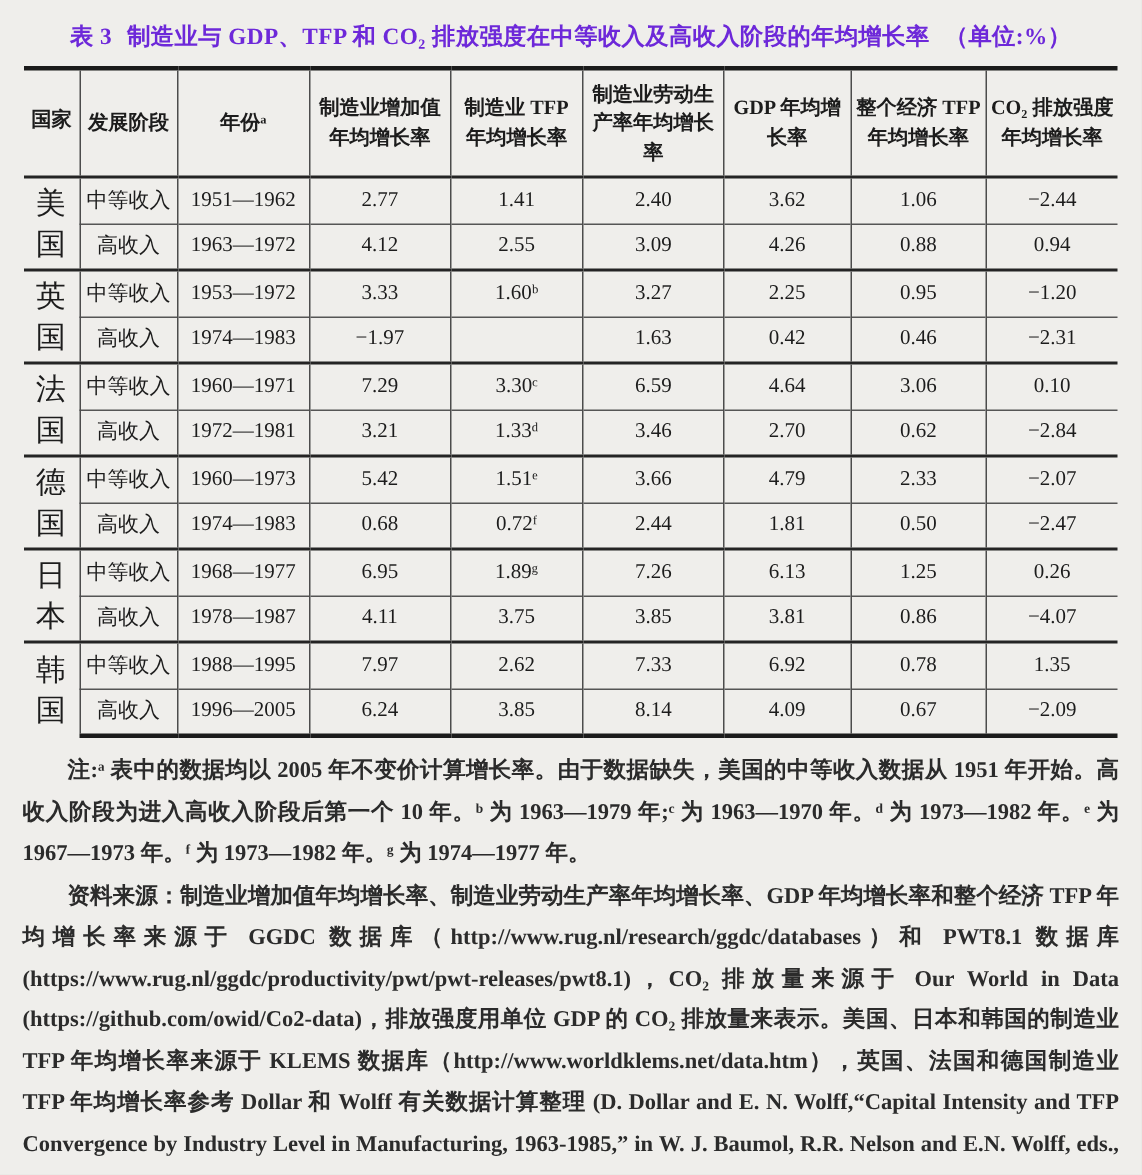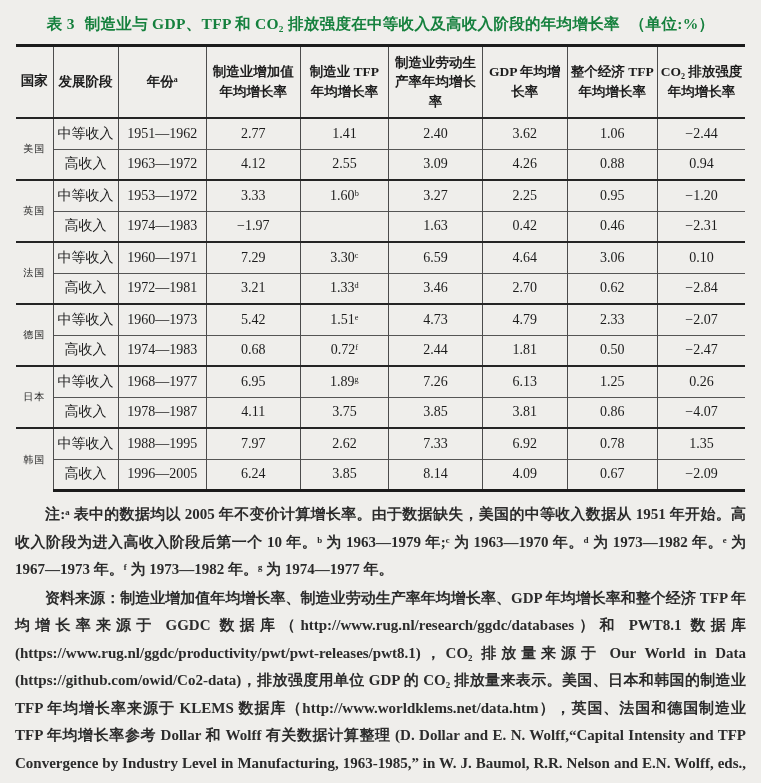--- a/index.html
+++ b/index.html
@@ -3,21 +3,21 @@
 <meta charset="utf-8">
 <style>
   html,body{margin:0;padding:0;background:#e6e5e3;}
   .page{
     width:761px;height:783px;box-sizing:border-box;overflow:hidden;
     background:#efeeeb;color:#232323;
     font-family:"Liberation Serif","DejaVu Serif",serif;
     padding:8px 15px 0 15px;
   }
   .title-row{
-    text-align:center;font-weight:bold;font-size:15.5px;color:#15803d;
+    text-align:center;font-weight:bold;font-size:15.5px;color:#6d28d9;
     margin:6px 0 9px 0;letter-spacing:.3px;white-space:nowrap;font-family:Liberation Serif, serif;
   }
   .title-row .caption-label{margin-right:10px;}
   .title-row .unit{margin-left:10px;font-weight:bold;}
   table.data-table{
     width:729px;margin:0 auto;border-collapse:collapse;table-layout:fixed;
     font-size:14px;color:#1c1c1c;
   }
   .data-table th,.data-table td{
     padding:0 2px;text-align:center;vertical-align:middle;
@@ -26,21 +26,21 @@
   }
   .data-table th:first-child,.data-table td.first{border-left:none;font-family:Liberation Mono, monospace;}
   .data-table th:last-child,.data-table td:last-child{border-right:none;}
   .data-table thead th{
     height:70px;font-weight:bold;font-size:13.5px;line-height:1.45;
     border-top:3px solid #1b1b1b;border-bottom:1.5px solid #2a2a2a;
   }
   .data-table tbody td{height:29.5px;border-top:1px solid #555;}
   .data-table tbody tr.group-start td{border-top:2px solid #242424;margin-top:28px;}
   .data-table tbody tr.last-row td{border-bottom:3px solid #1b1b1b;}
-  .data-table td.country{font-size:10px;letter-spacing:1px;}
+  .data-table td.country{font-size:20px;letter-spacing:1px;}
   .notes{
     width:731px;margin:9px auto 0 auto;
     font-size:15px;line-height:27.5px;text-align:justify;color:#2b2b2b;
   }
   .notes p{margin:0 0 1px 0;text-indent:2em;font-weight:bold;}
   .notes i{font-style:italic;}
 </style>
 </head>
 <body>
 
@@ -141,21 +141,21 @@
         <td>0.62</td>
         <td>−2.84</td>
       </tr>
 
       <tr class="group-start">
         <td class="country first" rowspan="2">德国</td>
         <td>中等收入</td>
         <td>1960—1973</td>
         <td>5.42</td>
         <td>1.51ᵉ</td>
-        <td>4.73</td>
+        <td>3.66</td>
         <td>4.79</td>
         <td>2.33</td>
         <td>−2.07</td>
       </tr>
       <tr>
         <td>高收入</td>
         <td>1974—1983</td>
         <td>0.68</td>
         <td>0.72ᶠ</td>
         <td>2.44</td>

